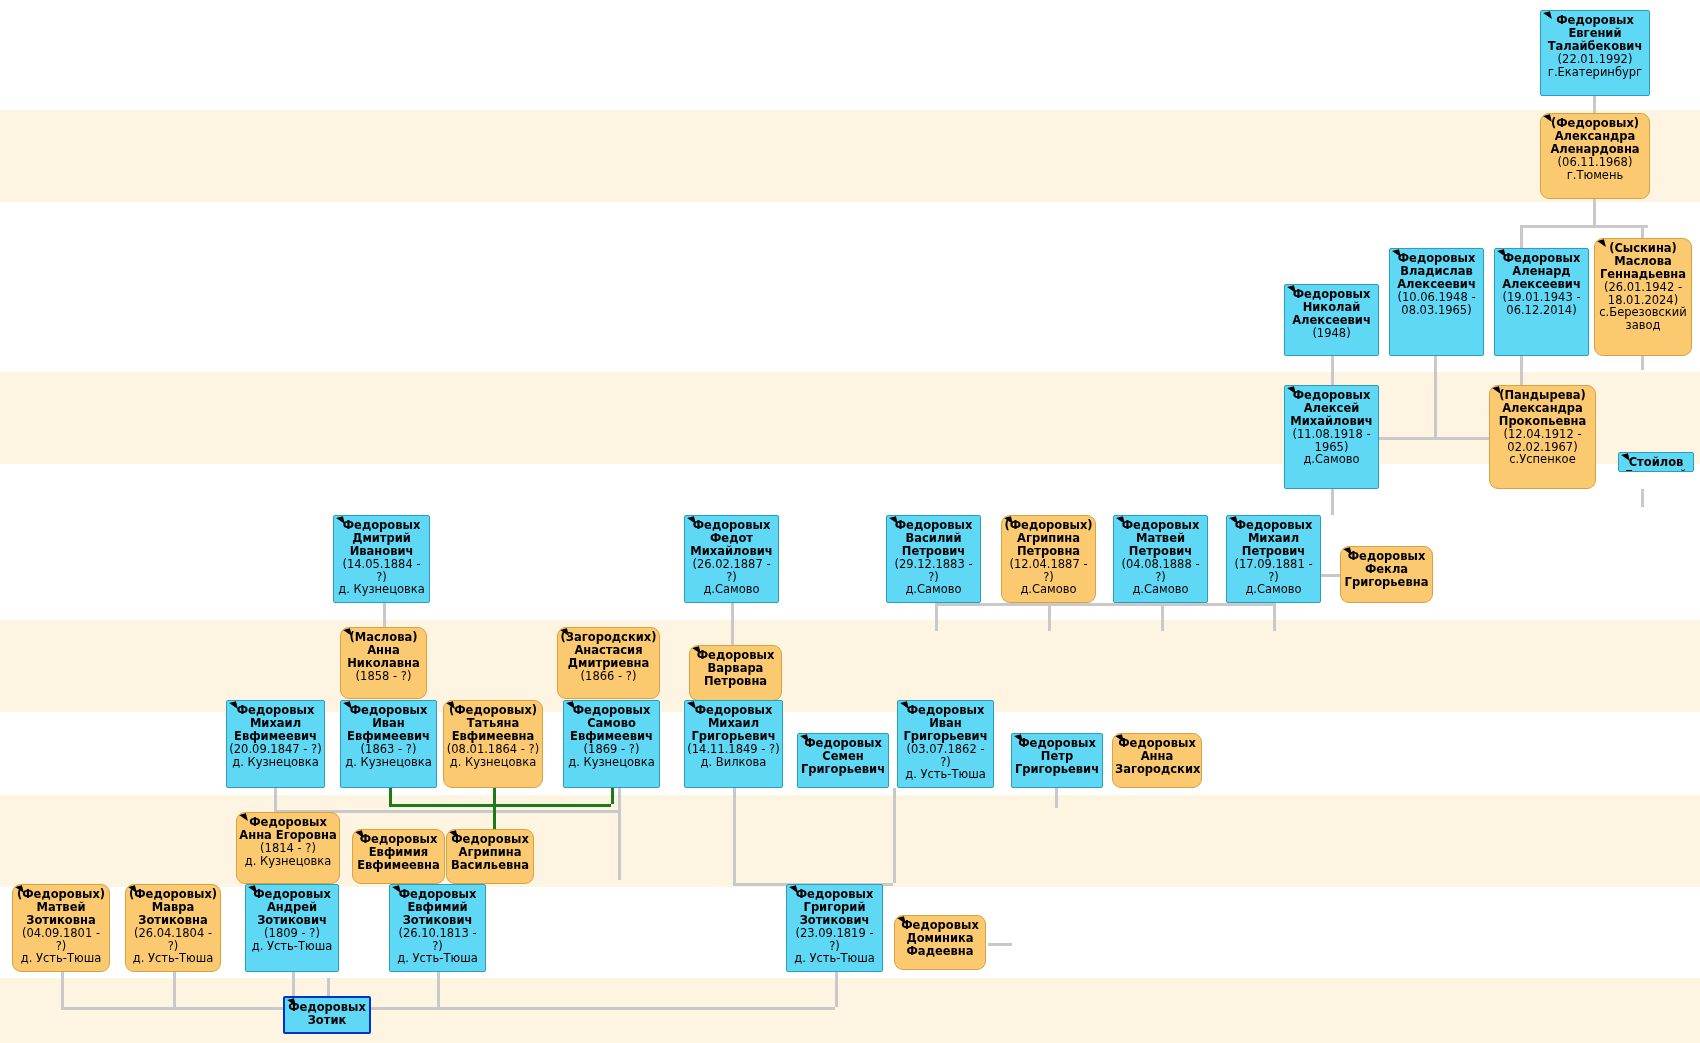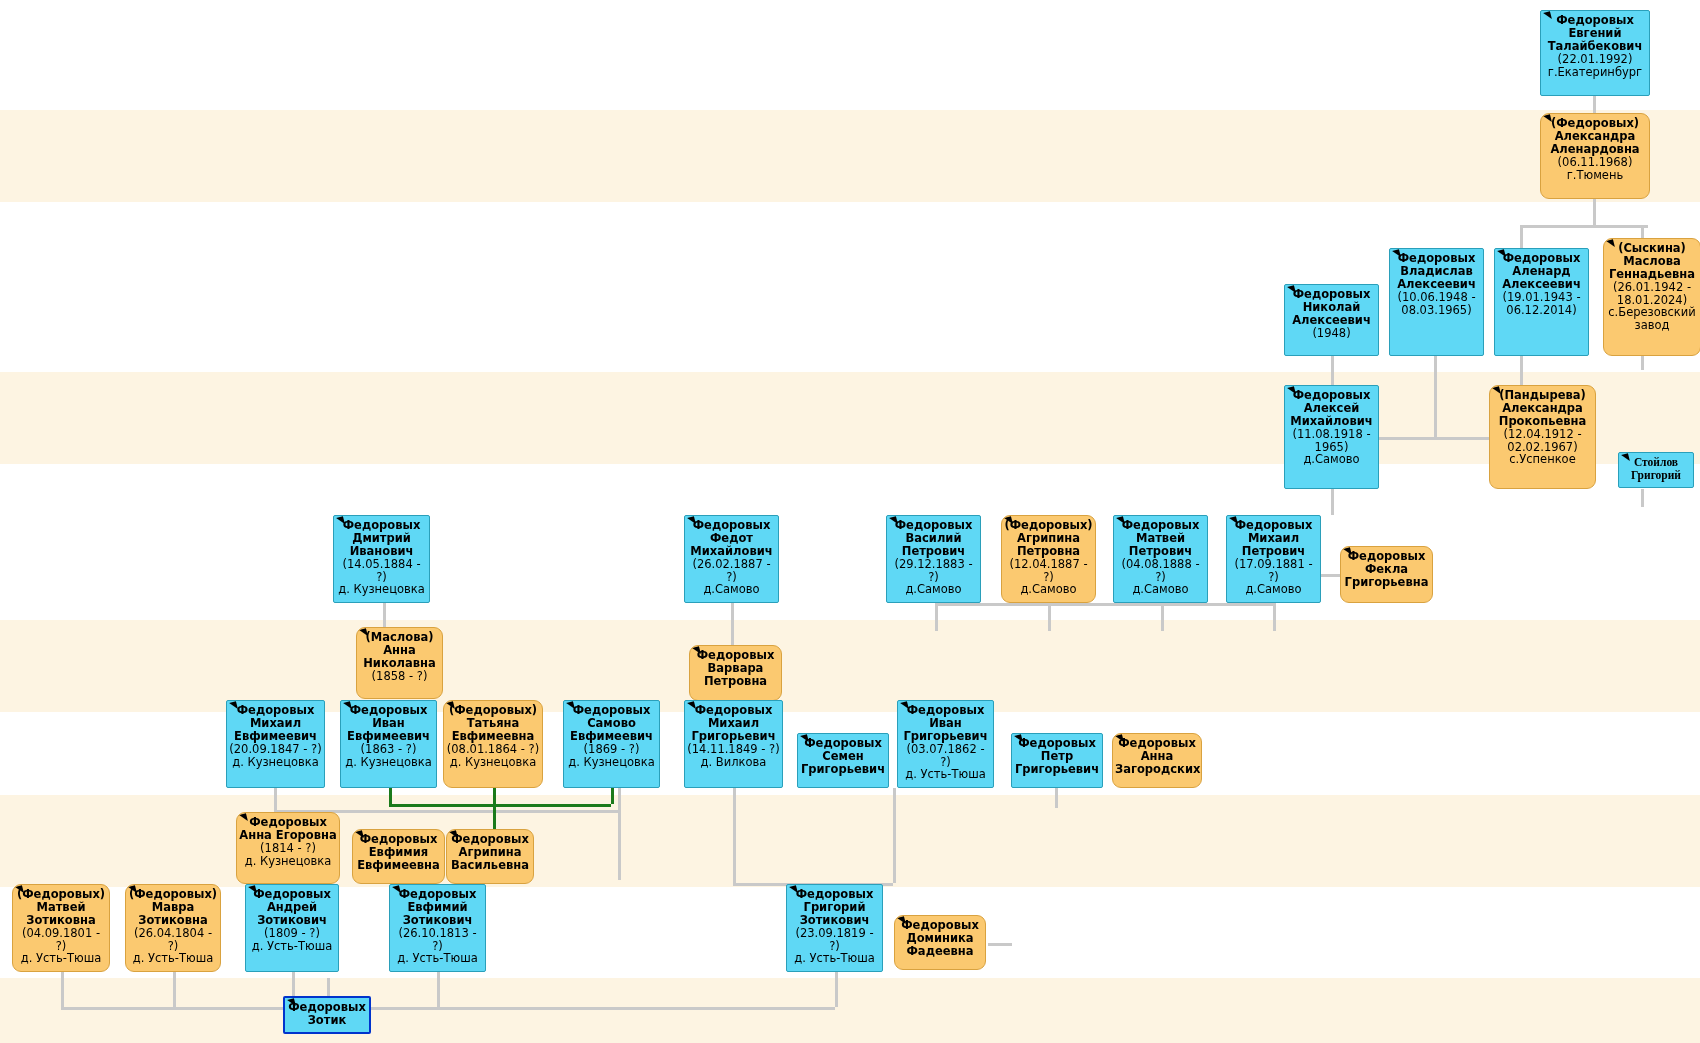--- a/index.html
+++ b/index.html
@@ -136,42 +136,42 @@
       <span class="nm">Владислав</span>
       <span class="nm">Алексеевич</span>
       <span class="dt">(10.06.1948 - 08.03.1965)</span>
     </div>
     <div class="card male" style="left: 1494px; top: 248px; width: 95px; height: 108px;">
       <span class="nm">Федоровых</span>
       <span class="nm">Аленард</span>
       <span class="nm">Алексеевич</span>
       <span class="dt">(19.01.1943 - 06.12.2014)</span>
     </div>
-    <div class="card female" style="left: 1594px; top: 238px; width: 98px; height: 118px; margin-left: 9px;">
+    <div class="card female" style="left: 1594px; top: 238px; width: 98px; height: 118px;">
       <span class="nm">(Сыскина)</span>
       <span class="nm">Маслова</span>
       <span class="nm">Геннадьевна</span>
       <span class="dt">(26.01.1942 - 18.01.2024)</span>
       <span class="dt">с.Березовский завод</span>
     </div>
     <div class="card male" style="left: 1284px; top: 385px; width: 95px; height: 104px;">
       <span class="nm">Федоровых</span>
       <span class="nm">Алексей</span>
       <span class="nm">Михайлович</span>
       <span class="dt">(11.08.1918 - 1965)</span>
       <span class="dt">д.Самово</span>
     </div>
     <div class="card female" style="left: 1489px; top: 385px; width: 107px; height: 104px;">
       <span class="nm">(Пандырева)</span>
       <span class="nm">Александра</span>
       <span class="nm">Прокопьевна</span>
       <span class="dt">(12.04.1912 - 02.02.1967)</span>
       <span class="dt">с.Успенкое</span>
     </div>
-    <div class="card male" style="left: 1618px; top: 452px; width: 76px; height: 36px; font-family: Liberation Serif, serif;">
+    <div class="card male" style="left: 1618px; top: 452px; width: 76px; height: 20px;">
       <span class="nm">Стойлов</span>
       <span class="nm">Григорий</span>
     </div>
     <div class="card male" style="left: 333px; top: 515px; width: 97px; height: 88px;">
       <span class="nm">Федоровых</span>
       <span class="nm">Дмитрий</span>
       <span class="nm">Иванович</span>
       <span class="dt">(14.05.1884 - ?)</span>
       <span class="dt">д. Кузнецовка</span>
     </div>
@@ -208,26 +208,32 @@
       <span class="nm">Михаил</span>
       <span class="nm">Петрович</span>
       <span class="dt">(17.09.1881 - ?)</span>
       <span class="dt">д.Самово</span>
     </div>
     <div class="card female" style="left: 1340px; top: 546px; width: 93px; height: 57px;">
       <span class="nm">Федоровых</span>
       <span class="nm">Фекла</span>
       <span class="nm">Григорьевна</span>
     </div>
-    <div class="card female" style="left: 356px; top: 627px; width: 87px; height: 72px;">
+    <div class="card female" style="left: 340px; top: 627px; width: 87px; height: 72px;">
       <span class="nm">(Маслова)</span>
       <span class="nm">Анна</span>
       <span class="nm">Николавна</span>
       <span class="dt">(1858 - ?)</span>
     </div>
+    <div class="card female" style="left: 557px; top: 627px; width: 103px; height: 72px;">
+      <span class="nm">(Загородских)</span>
+      <span class="nm">Анастасия</span>
+      <span class="nm">Дмитриевна</span>
+      <span class="dt">(1866 - ?)</span>
+    </div>
     <div class="card female" style="left: 689px; top: 645px; width: 93px; height: 56px;">
       <span class="nm">Федоровых</span>
       <span class="nm">Варвара</span>
       <span class="nm">Петровна</span>
     </div>
     <div class="card male" style="left: 226px; top: 700px; width: 99px; height: 88px;">
       <span class="nm">Федоровых</span>
       <span class="nm">Михаил</span>
       <span class="nm">Евфимеевич</span>
       <span class="dt">(20.09.1847 - ?)</span>

